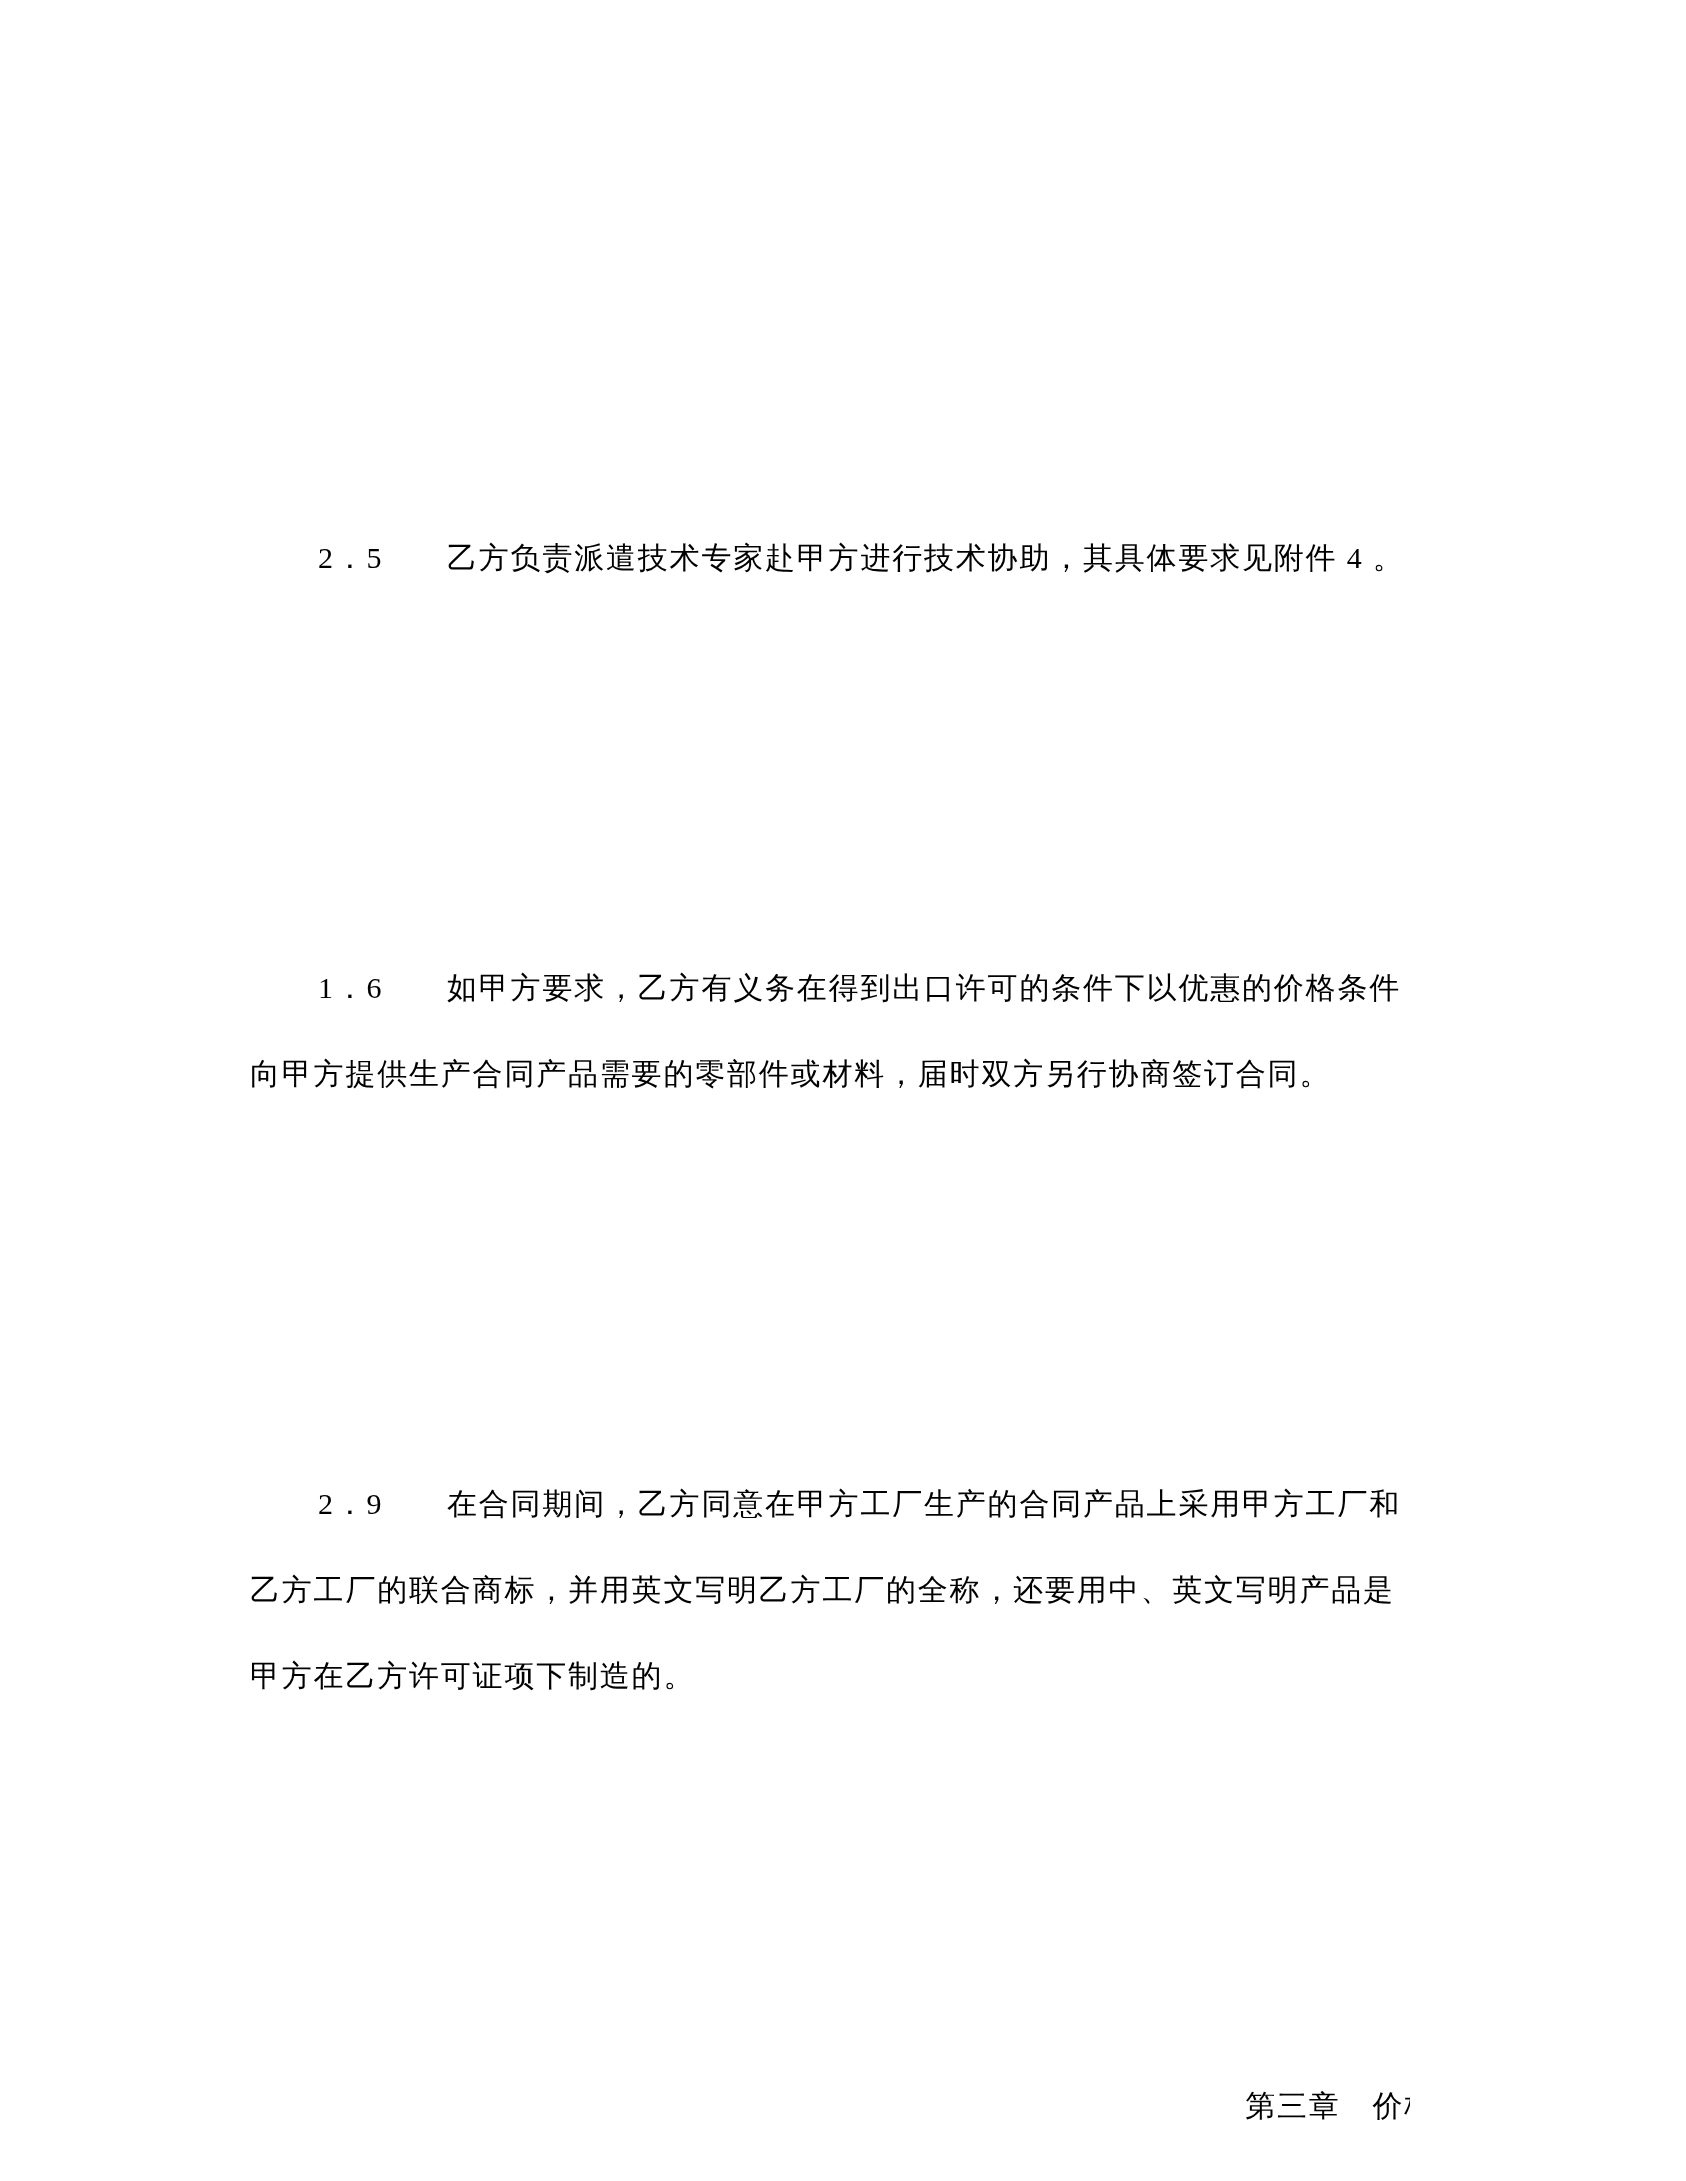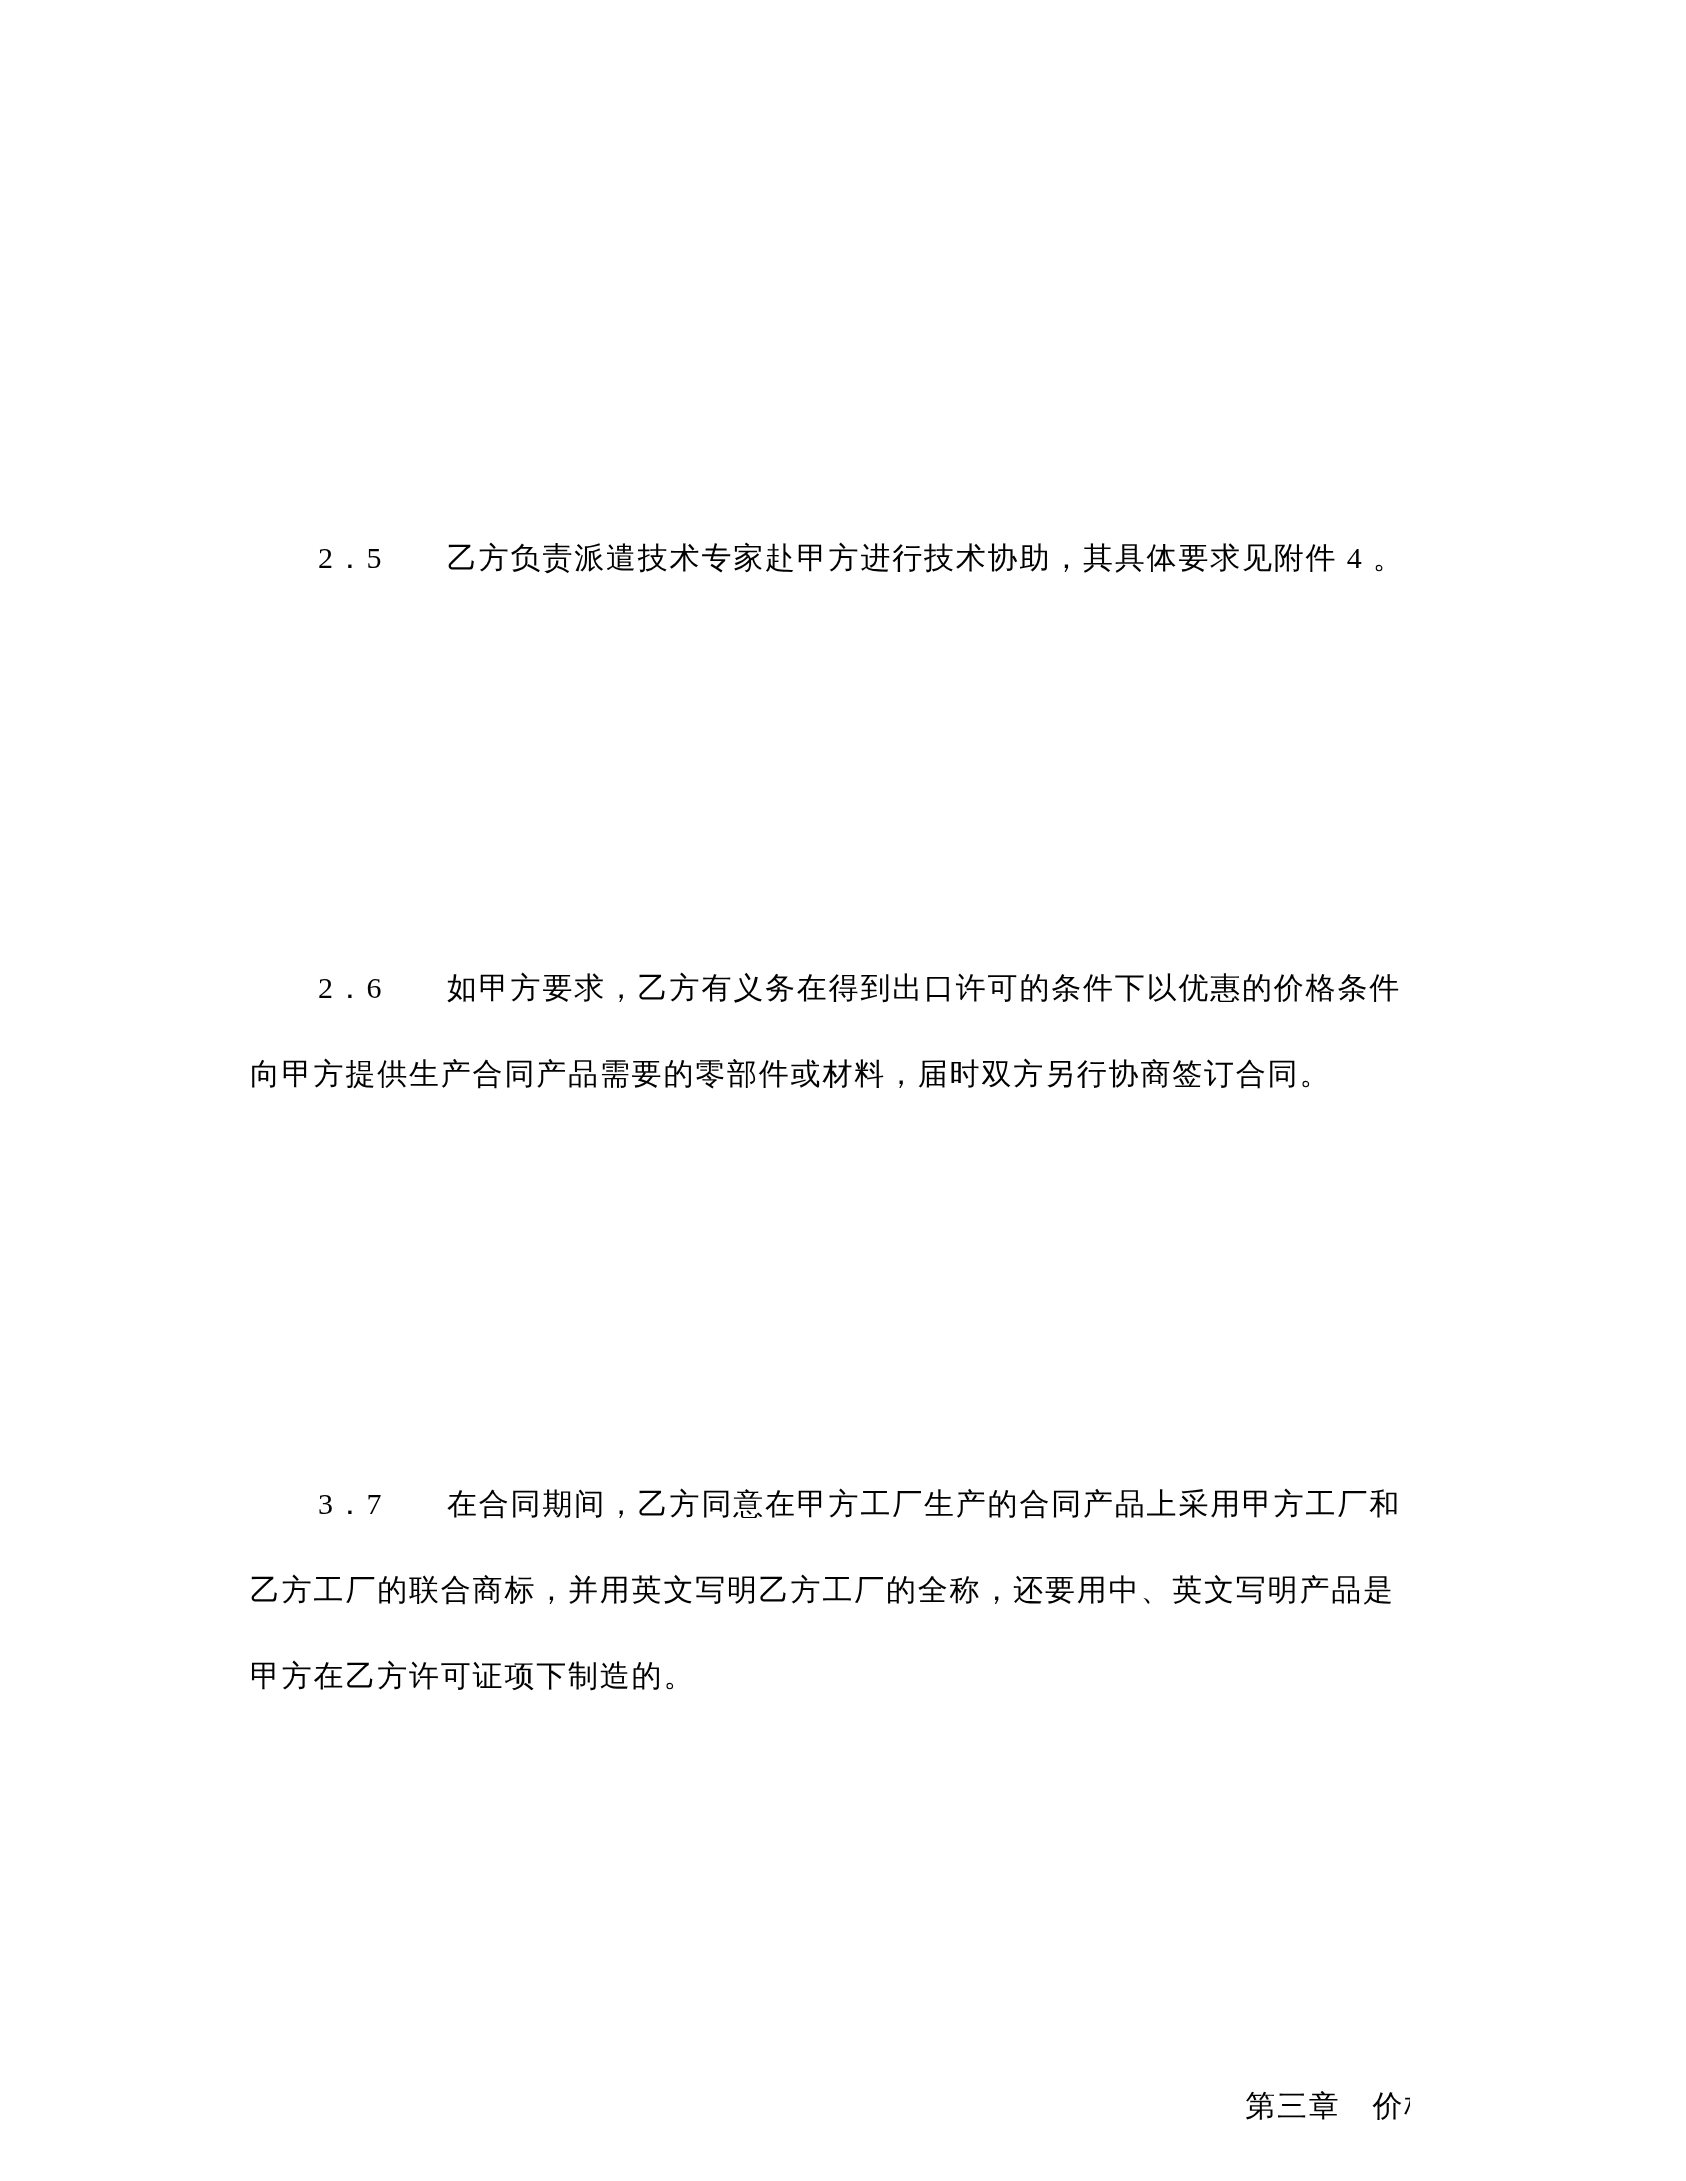--- a/index.html
+++ b/index.html
@@ -37,24 +37,24 @@
   }
 </style>
 </head>
 <body>
 
 <div class="page">
   <div class="doc-content">
 
     <p>2．5　　乙方负责派遣技术专家赴甲方进行技术协助，其具体要求见附件 4 。</p>
 
-    <p>2．6　　如甲方要求，乙方有义务在得到出口许可的条件下以优惠的价格条件
+    <p>1．6　　如甲方要求，乙方有义务在得到出口许可的条件下以优惠的价格条件
 向甲方提供生产合同产品需要的零部件或材料，届时双方另行协商签订合同。</p>
 
-    <p>3．7　　在合同期间，乙方同意在甲方工厂生产的合同产品上采用甲方工厂和
+    <p>2．9　　在合同期间，乙方同意在甲方工厂生产的合同产品上采用甲方工厂和
 乙方工厂的联合商标，并用英文写明乙方工厂的全称，还要用中、英文写明产品是
 甲方在乙方许可证项下制造的。</p>
 
     <p>第三章　价格</p>
 
     
 
     
 
     

